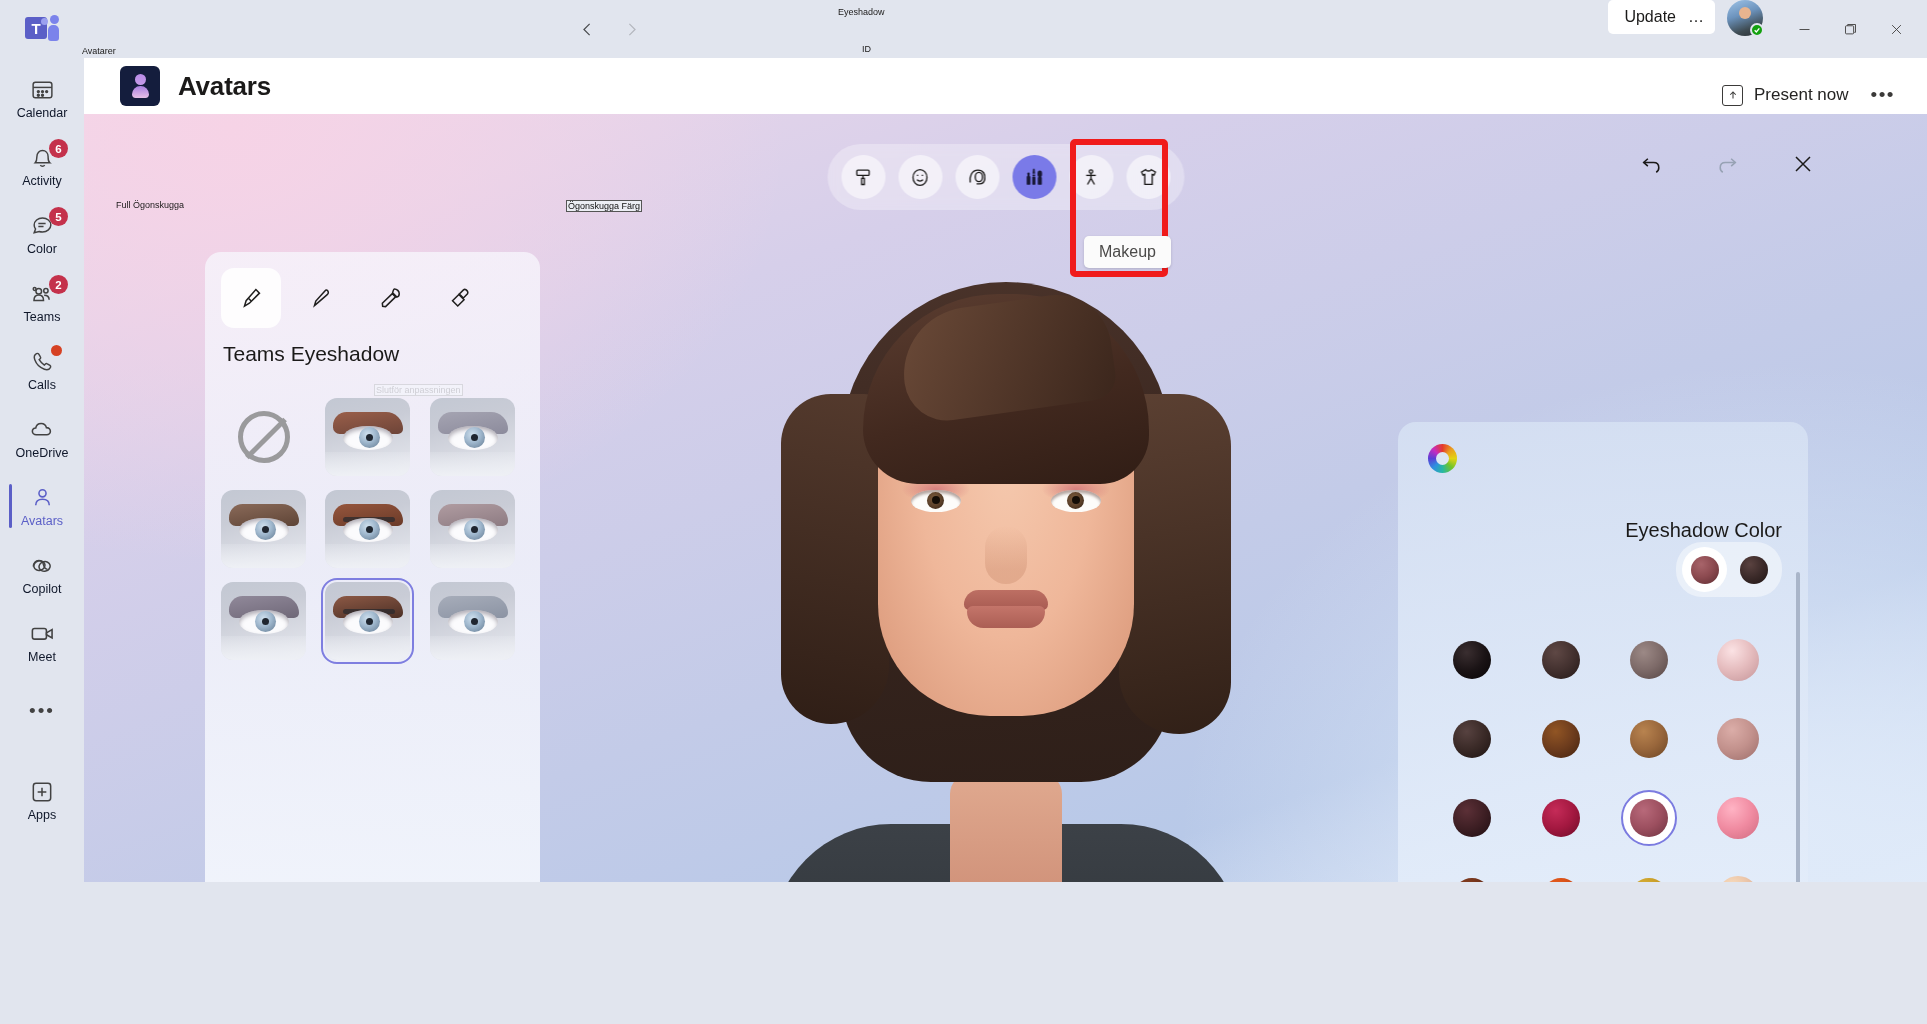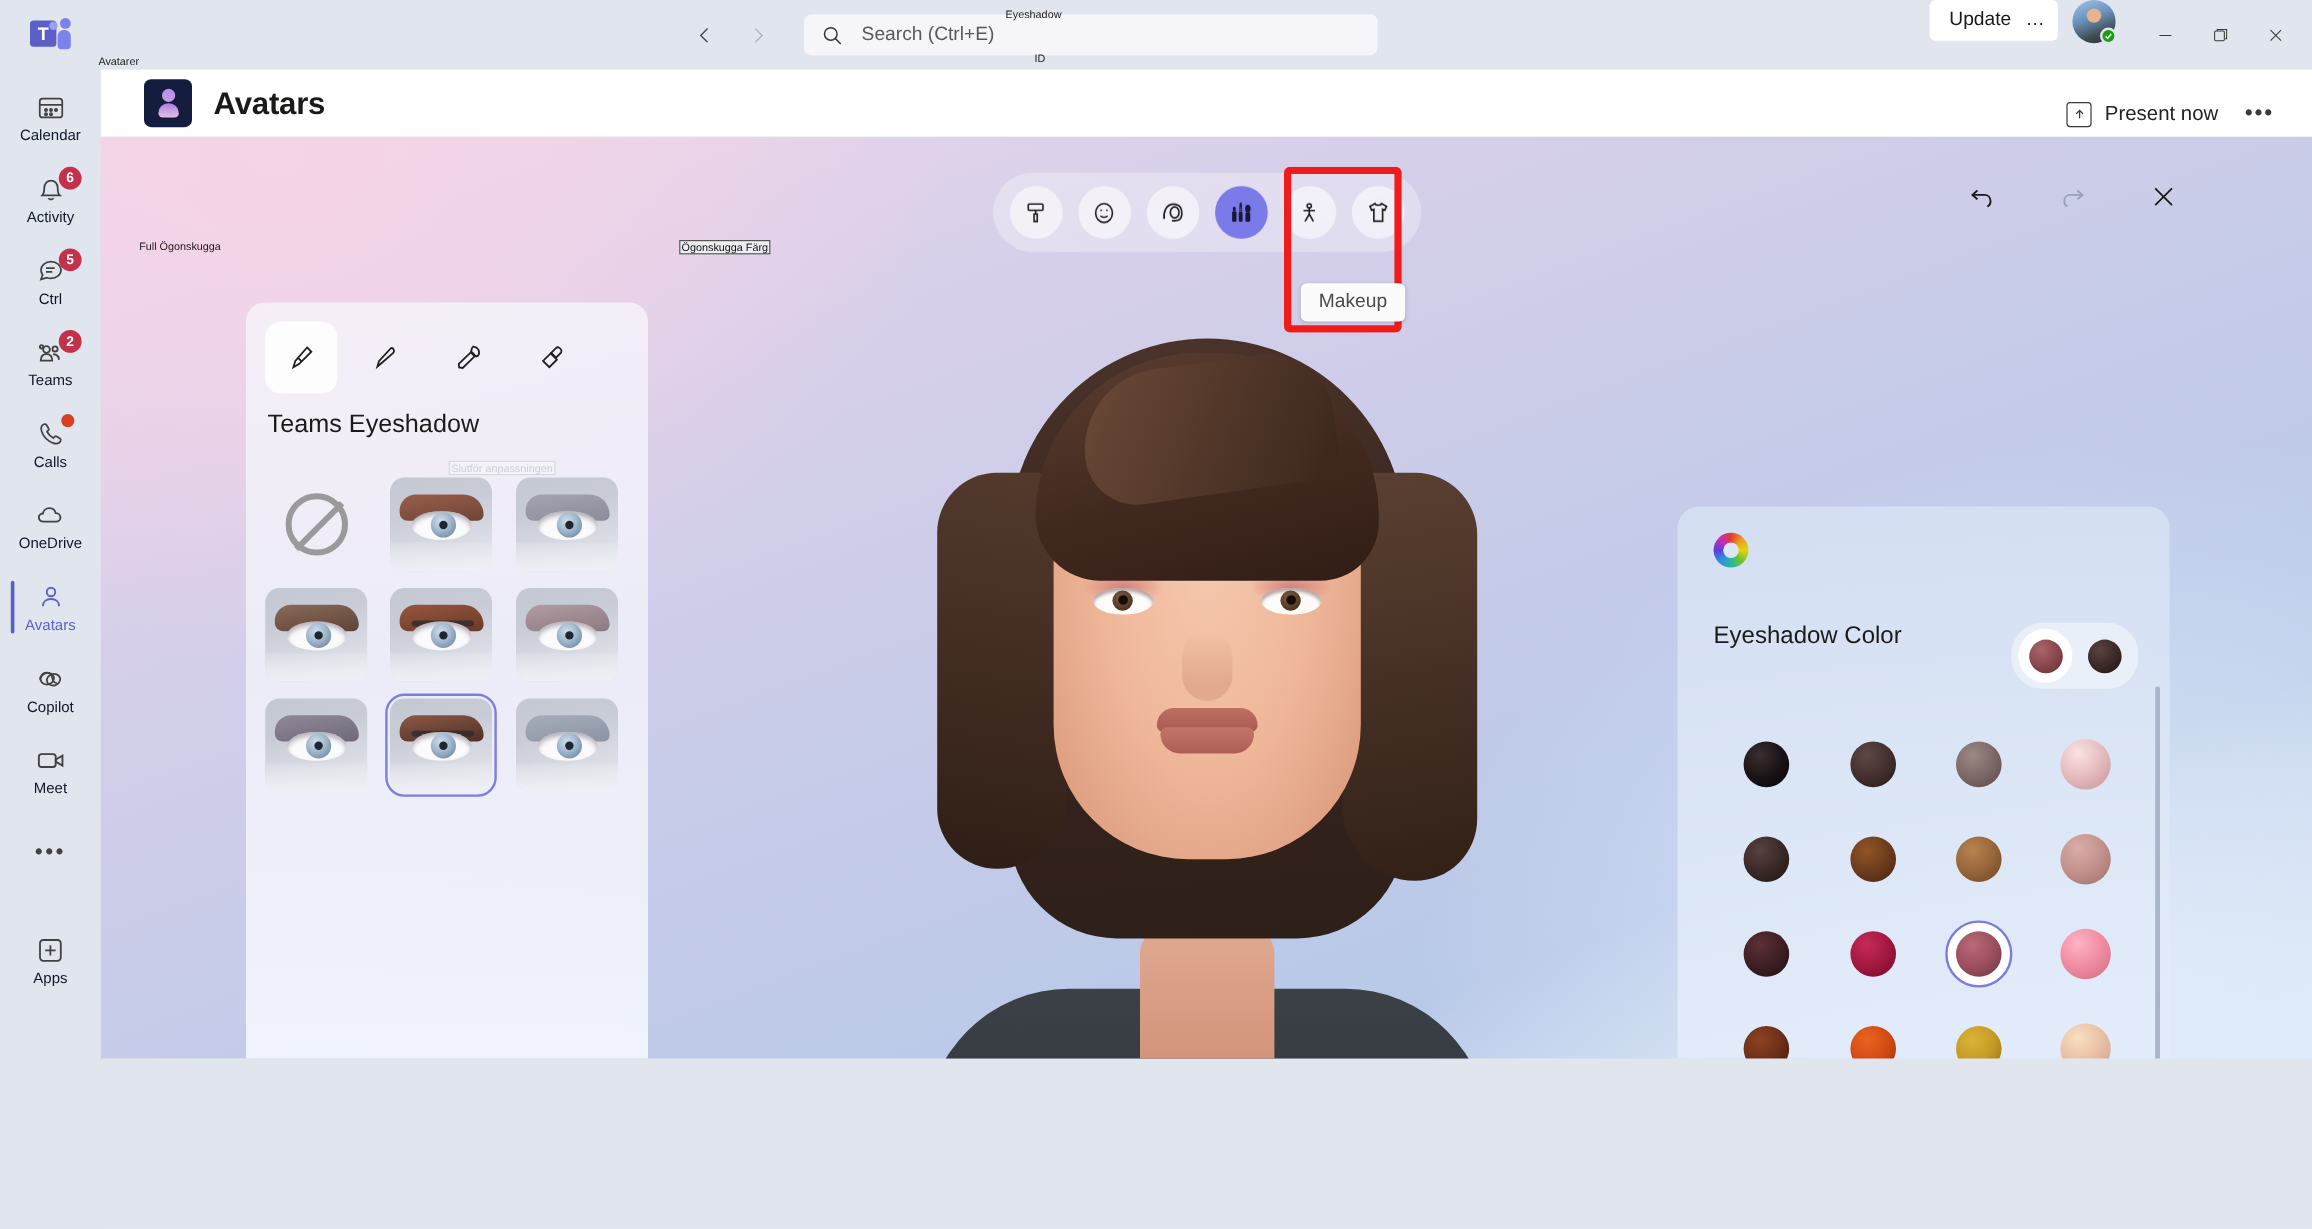--- a/index.html
+++ b/index.html
@@ -230,21 +230,21 @@
     position:absolute; right:119px; top:308px; width:410px; height:700px;
     background:linear-gradient(180deg, rgba(214,225,243,0.88) 0%, rgba(223,233,248,0.9) 45%, rgba(232,241,252,0.93) 100%);
     border-radius:18px; padding:22px 26px 0 30px;
   }
   .colorwheel{
     width:29px; height:29px; border-radius:50%; cursor:pointer;
     background:conic-gradient(#e43b2c,#e9a020,#e3d313,#6fc42c,#27b7a3,#2f8fe0,#5a3fd6,#c62cc0,#e43b2c);
     display:flex; align-items:center; justify-content:center;
   }
   .colorwheel .hole{ width:13px; height:13px; border-radius:50%; background:#dce6f4; }
-  .color-header{ display:flex; align-items:flex-start; margin-top:46px; }
+  .color-header{ display:flex; align-items:flex-end; margin-top:46px;flex-direction:column; }
   .color-label{ font-size:20px; color:#1b1a19; }
   .swatch-toggle{
     margin-left:auto; display:flex; align-items:center; gap:4px; background:rgba(255,255,255,0.45);
     border-radius:26px; padding:5px 6px;
   }
   .swatch-slot{ width:45px; height:45px; border-radius:50%; display:flex; align-items:center; justify-content:center; cursor:pointer;}
   .swatch-slot.act{ background:#ffffff; }
   .sphere{ border-radius:50%; }
   .color-grid{ display:grid; grid-template-columns:repeat(4,1fr); gap:25px 0; margin-top:36px; justify-items:center;}
   .sw-wrap{ width:54px; height:54px; display:flex; align-items:center; justify-content:center; border-radius:50%; cursor:pointer;}
@@ -290,29 +290,20 @@
             <path d="M15 4 L7 12 L15 20"></path>
           </svg>
       </div>
       <div class="navchev dim">
         <svg width="17" height="17" viewBox="0 0 24 24" fill="none" stroke="currentColor" stroke-width="1.7">
             <path d="M9 4 L17 12 L9 20"></path>
           </svg>
       </div>
     </div>
 
-    <div class="searchbar">
-      <div class="sicon">
-        <svg width="19" height="19" viewBox="0 0 24 24" fill="none" stroke="currentColor" stroke-width="1.6">
-          <circle cx="10.5" cy="10.5" r="6.6"></circle>
-            <path d="M15.4 15.4 L21 21"></path>
-        </svg>
-      </div>
-      <div class="stext">Search (Ctrl+E)</div>
-    </div>
 
     <div class="tb-right">
       <div class="updatebtn">
         <span class="ulabel">Update</span>
         <span class="udots">…</span>
       </div>
       <div class="avatarpic">
         <div class="head"></div>
         <div class="badge">
           <svg viewBox="0 0 24 24" fill="none" stroke="#fff" stroke-width="4">
@@ -372,21 +363,21 @@
     </div>
 
     <div class="rail-item">
       <span class="ric">
         <svg width="25" height="25" viewBox="0 0 24 24" fill="none" stroke="currentColor" stroke-width="1.4">
           <path d="M20 11.5 C20 15.2 16.4 18.2 12 18.2 C10.8 18.2 9.7 18 8.7 17.7 L4 19 L5.3 15.4 C4.5 14.3 4 13 4 11.5 C4 7.8 7.6 4.8 12 4.8 C16.4 4.8 20 7.8 20 11.5 Z"></path>
           <path d="M8 10 H15 M8 13 H13"></path>
         </svg>
       </span>
       <span class="rail-badge">5</span>
-      <span class="rlbl">Ctrl</span>
+      <span class="rlbl">Color</span>
     </div>
 
     <div class="rail-item">
       <span class="ric">
         <svg width="26" height="26" viewBox="0 0 24 24" fill="none" stroke="currentColor" stroke-width="1.4">
           <circle cx="9" cy="9.5" r="2.6"></circle>
             <circle cx="15.6" cy="9" r="2"></circle>
           <path d="M4.6 18 C4.6 14.6 6.6 13 9 13 C11.4 13 13.4 14.6 13.4 18 Z"></path>
           <path d="M14 13.1 C16.4 13.1 18.6 14.4 18.6 17.4"></path>
           <circle cx="5.2" cy="7.4" r="1.3"></circle>

